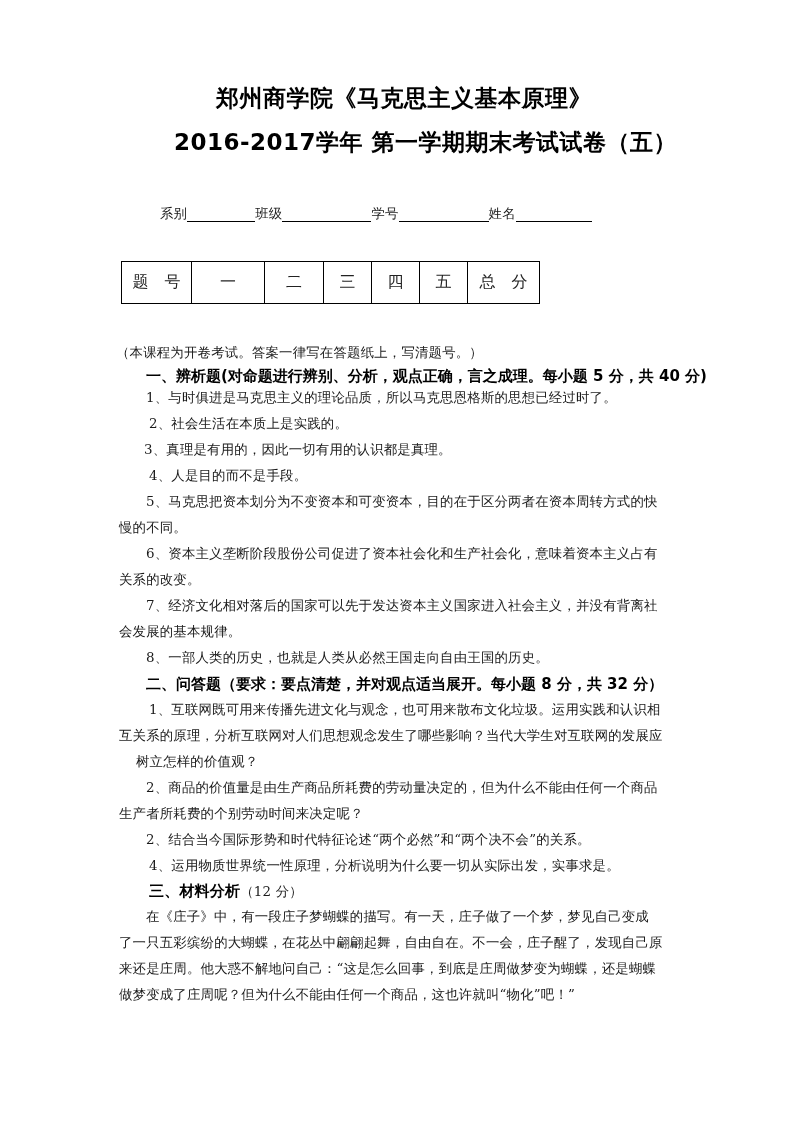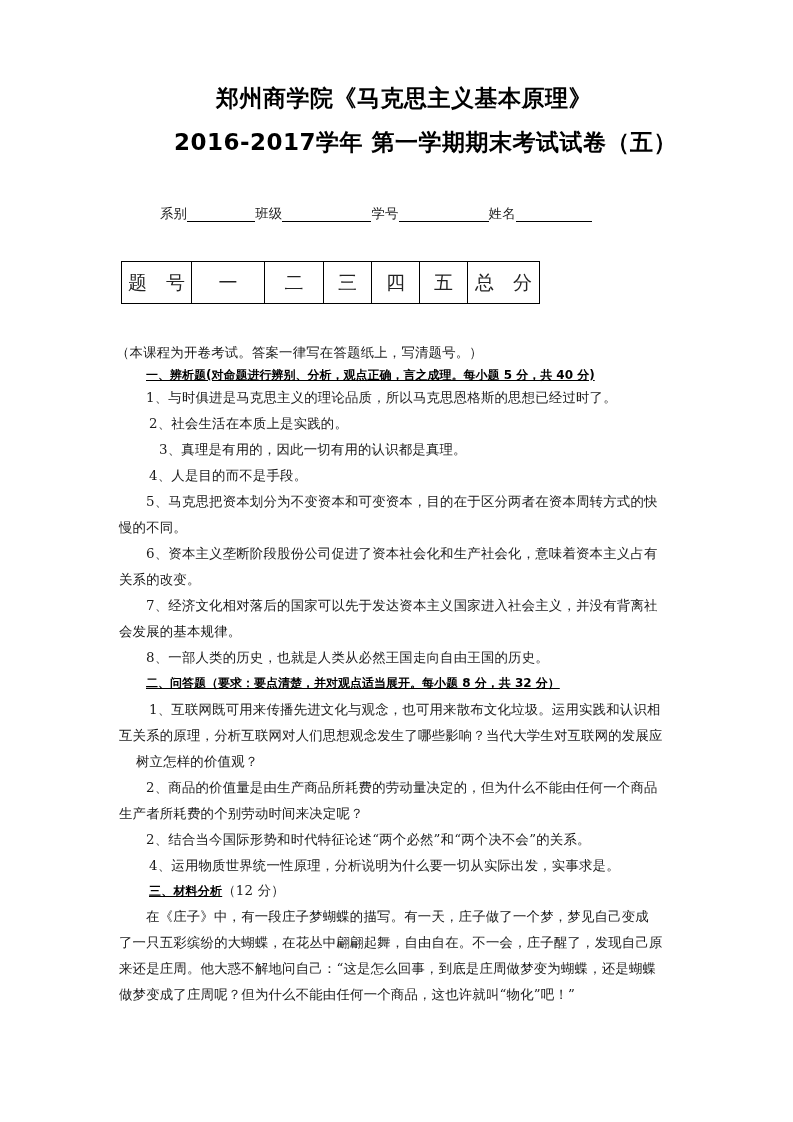--- a/index.html
+++ b/index.html
@@ -2,24 +2,24 @@
 <html><head>
 <meta charset="utf-8">
 <style>
   html, body { margin:0; padding:0; background:#ffffff; }
   body { width:793px; height:1122px; position:relative; overflow:hidden;
          font-family:"DejaVu Serif","Liberation Serif",serif; color:#1a1a1a; }
   .abs { position:absolute; white-space:nowrap; }
   .title { font-family:"DejaVu Sans","Liberation Sans",sans-serif; font-weight:bold;
            font-size:23px; color:#000; letter-spacing:0.5px; }
   .line { font-size:13.4px; line-height:16px; letter-spacing:0.2px; }
-  .bold { font-family:"DejaVu Sans","Liberation Sans",sans-serif; font-weight:bold; font-size:12px; color:#000;text-decoration:underline; }
+  .bold { font-family:"DejaVu Sans","Liberation Sans",sans-serif; font-weight:bold; font-size:15px; color:#000; }
   .blank { display:inline-block; border-bottom:1px solid #000; height:14px; vertical-align:bottom; }
   table.score { position:absolute; left:121px; top:261px; border-collapse:collapse; }
-  table.score td { border:1.4px solid #000; text-align:center; font-size:19px; padding:0; color:#222; }
+  table.score td { border:1.4px solid #000; text-align:center; font-size:16px; padding:0; color:#222; }
   table.score tr.r1 td { height:41px; }
   table.score tr.r2 td { height:38px; }
 </style>
 </head>
 <body>
 
 <div class="abs title" style="left:216px; top:83px;">郑州商学院《马克思主义基本原理》</div>
 <div class="abs title" style="left:174px; top:127px;">2016-2017学年 第一学期期末考试试卷（五）</div>
 
 <div class="abs line" style="left:160px; top:206px;">
@@ -38,21 +38,21 @@
     <td style="width:71px;">总　分</td>
   </tr>
 </tbody>
   </table>
 
 <div class="abs line" style="left:116px; top:345px;">（本课程为开卷考试。答案一律写在答题纸上，写清题号。）</div>
 
 <div class="abs bold" style="left:146px; top:367px;">一、辨析题(对命题进行辨别、分析，观点正确，言之成理。每小题 5 分，共 40 分)</div>
 <div class="abs line" style="left:146px; top:390px;">1、与时俱进是马克思主义的理论品质，所以马克思恩格斯的思想已经过时了。</div>
 <div class="abs line" style="left:149px; top:416px;">2、社会生活在本质上是实践的。</div>
-<div class="abs line" style="left:159px; top:442px;">3、真理是有用的，因此一切有用的认识都是真理。</div>
+<div class="abs line" style="left:144px; top:442px;">3、真理是有用的，因此一切有用的认识都是真理。</div>
 <div class="abs line" style="left:149px; top:468px;">4、人是目的而不是手段。</div>
 <div class="abs line" style="left:146px; top:494px;">5、马克思把资本划分为不变资本和可变资本，目的在于区分两者在资本周转方式的快</div>
 <div class="abs line" style="left:119px; top:520px;">慢的不同。</div>
 <div class="abs line" style="left:146px; top:546px;">6、资本主义垄断阶段股份公司促进了资本社会化和生产社会化，意味着资本主义占有</div>
 <div class="abs line" style="left:119px; top:572px;">关系的改变。</div>
 <div class="abs line" style="left:146px; top:598px;">7、经济文化相对落后的国家可以先于发达资本主义国家进入社会主义，并没有背离社</div>
 <div class="abs line" style="left:119px; top:624px;">会发展的基本规律。</div>
 <div class="abs line" style="left:146px; top:650px;">8、一部人类的历史，也就是人类从必然王国走向自由王国的历史。</div>
 
 <div class="abs bold" style="left:146px; top:675px;">二、问答题（要求：要点清楚，并对观点适当展开。每小题 8 分，共 32 分）</div>

